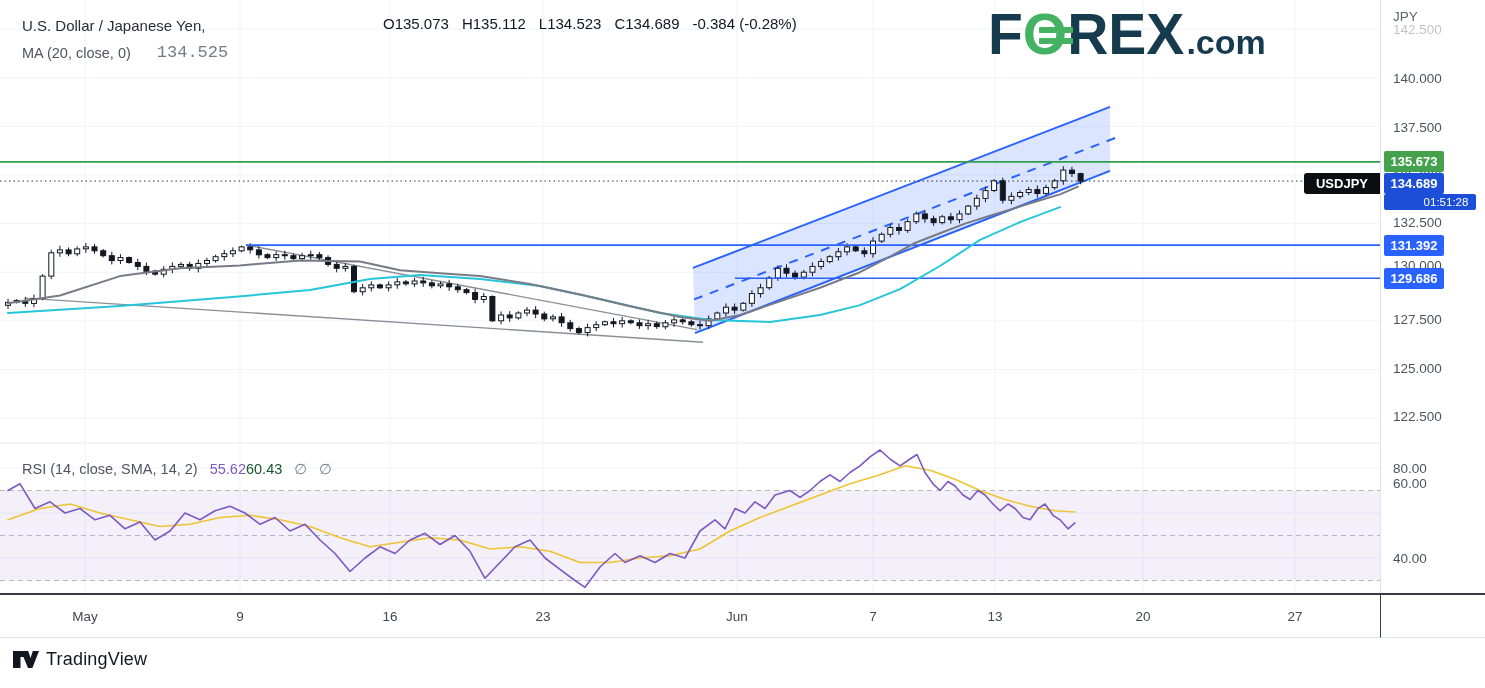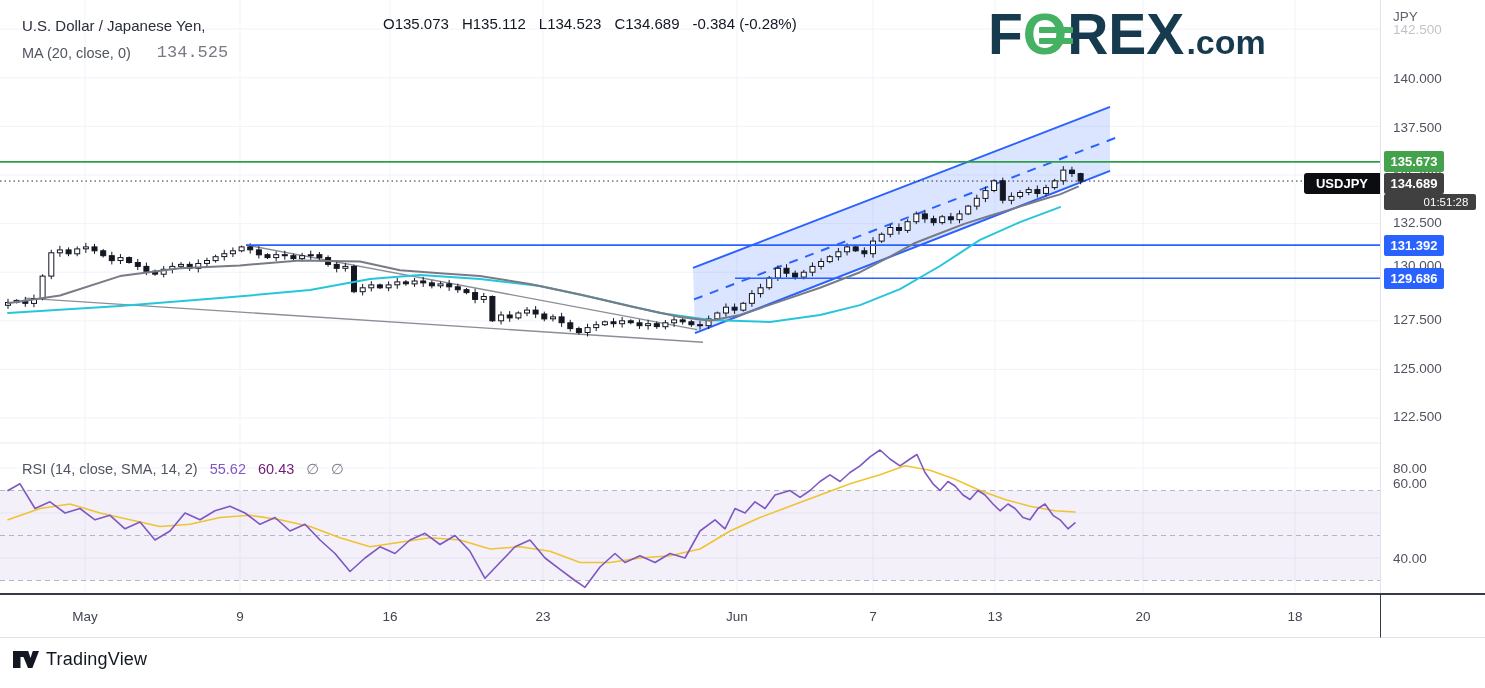--- a/index.html
+++ b/index.html
@@ -5,21 +5,21 @@
   html,body{margin:0;padding:0;background:#fff;font-family:"Liberation Sans","DejaVu Sans",sans-serif;}
   #app{position:relative;width:1485px;height:688px;background:#fff;overflow:hidden;}
   #chart-svg{position:absolute;left:0;top:0;}
   
   .legend{position:absolute;left:22px;z-index:5;}
   .legend-row{height:27px;display:flex;align-items:center;font-size:15px;color:#2a2e39;white-space:nowrap;}
   .legend-row .lbl{color:#51555f;font-size:14.5px;}
   .legend-row .val{margin-left:26px;font-size:17px;font-family:Liberation Mono, monospace;}
   .val-grey{color:#787b86;} .val-cyan{color:#26c6da;}
   .val-purple{color:#7e57c2;margin-left:12px;font-size:14.5px;}
-  .val-yellow{color:#701a75;margin-left:12px;font-size:14.5px;}
+  .val-yellow{color:#14532d;margin-left:0;font-size:14.5px;}
   .val-empty{color:#787b86;margin-left:12px;font-size:14.5px;}
   #ohlc-row{position:absolute;left:383px;top:12px;height:22px;display:flex;align-items:center;z-index:5;
             font-size:15px;color:#131722;white-space:nowrap;}
   #ohlc-row span{margin-right:13px;}
   
   #forex-logo{position:absolute;left:988px;top:6px;z-index:4;display:flex;align-items:baseline;
               font-weight:800;color:#163a4e;letter-spacing:0px;line-height:1;}
   #forex-logo .big{font-size:57px;}
   #forex-logo .o-wrap{position:relative;display:inline-block;color:#45b162;}
   #forex-logo .o-bar{position:absolute;left:36%;width:78%;height:5.5px;background:#45b162;border-radius:1px;}
@@ -27,21 +27,21 @@
   #forex-logo .dotcom{font-size:34px;margin-left:2px;}
   
   #price-axis{position:absolute;left:1380px;top:0;width:105px;height:593px;background:#fff;
               border-left:1px solid #e0e3eb;z-index:6;}
   #jpy-label{position:absolute;left:12px;top:9px;font-size:13.5px;color:#60636c;}
   .axis-label{position:absolute;left:12px;transform:translateY(-50%);font-size:13.5px;color:#50535e;white-space:nowrap;}
   .axis-label.dim{opacity:.35;}
   .badge{position:absolute;left:3px;width:60px;height:21px;border-radius:2px;color:#fff;
          font-size:13px;font-weight:bold;display:flex;align-items:center;justify-content:center;z-index:3;}
   .badge.small{height:16px;font-size:11.5px;font-weight:normal;padding-left:32px;}
-  .badge-green{background:#43a24b;} .badge-blue{background:#2962ff;} .badge-black{background:#404040;}
+  .badge-green{background:#43a24b;} .badge-blue{background:#2962ff;} .badge-black{background:#1d4ed8;}
   #symbol-pill{position:absolute;left:1304px;top:172.5px;width:76px;height:21px;background:#0c0d10;color:#fff;
                font-size:13px;font-weight:bold;display:flex;align-items:center;justify-content:center;
                border-radius:3px 0 0 3px;z-index:6;}
   
   #time-axis{position:absolute;left:0;top:593px;width:1380px;height:42px;background:#fff;
              border-top:2px solid #363a45;border-bottom:1px solid #e0e3eb;z-index:5;}
   .time-label{position:absolute;top:50%;transform:translate(-50%,-50%);font-size:13.5px;color:#434651;}
   #axis-corner{position:absolute;left:1380px;top:593px;width:105px;height:42px;background:#fff;
                border-top:2px solid #363a45;border-left:1px solid #363a45;border-bottom:1px solid #e0e3eb;z-index:5;}
   
@@ -415,21 +415,21 @@
 
   <div id="time-axis">
       <div class="time-label" style="left: 85px;">May</div>
       <div class="time-label" style="left: 240px;">9</div>
       <div class="time-label" style="left: 390px;">16</div>
       <div class="time-label" style="left: 543px;">23</div>
       <div class="time-label" style="left: 737px;">Jun</div>
       <div class="time-label" style="left: 873px;">7</div>
       <div class="time-label" style="left: 995px;">13</div>
       <div class="time-label" style="left: 1143px;">20</div>
-      <div class="time-label" style="left: 1295px;">18</div>
+      <div class="time-label" style="left: 1295px;">27</div>
     </div>
   <div id="axis-corner"></div>
 
   <div id="footer">
     <div id="tv-logo">
       <svg width="27" height="21" viewBox="0 0 27 21">
         <path d="M1 2 h14 v6 h-6.5 v11 h-7.5 z" fill="#131722"></path>
         <path d="M13 2 h7.2 l2.3 7 2.3 -7 h6.2 l-6.6 17 h-4.4 z" fill="#131722" transform="translate(-4,0)"></path>
       </svg>
       <span class="tv-text">TradingView</span>

